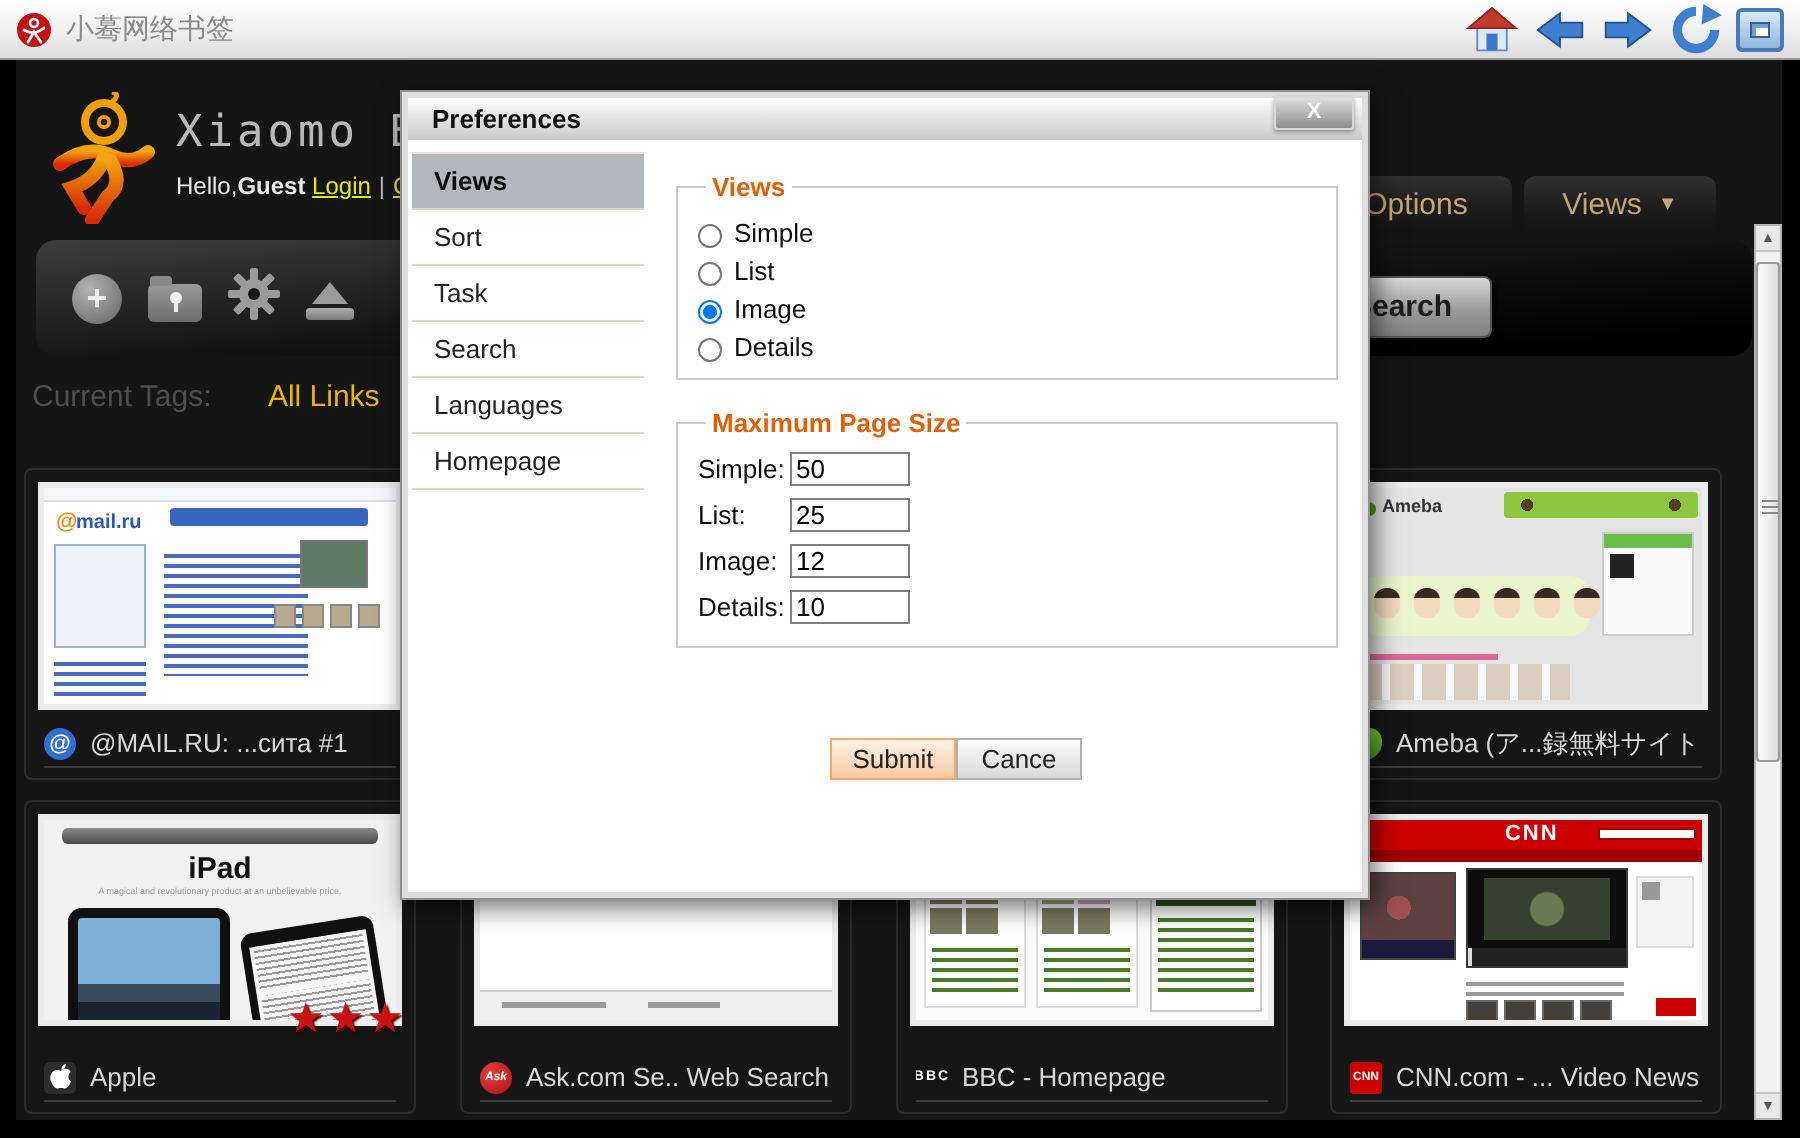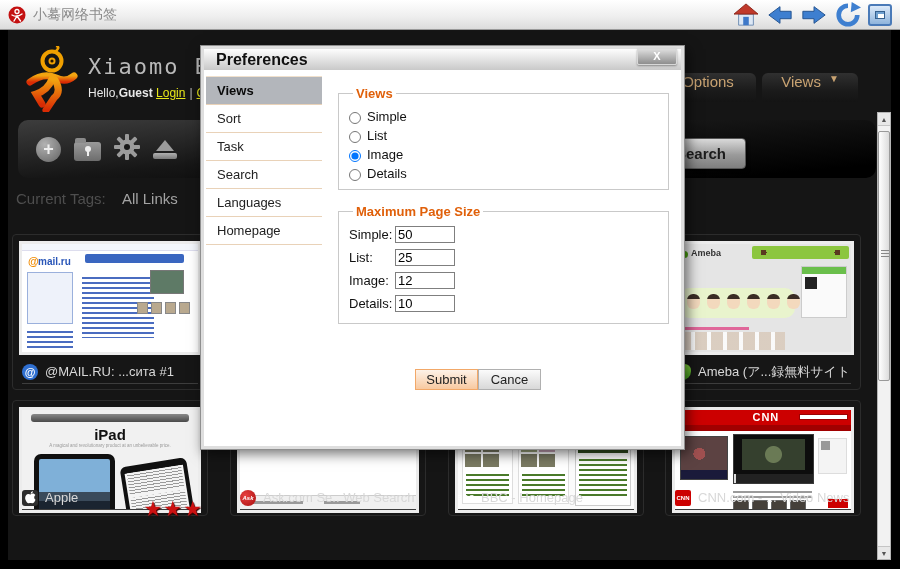--- a/index.html
+++ b/index.html
@@ -23,23 +23,23 @@
   .app { position:absolute; left:8px; top:30px; width:883px; height:530px; background:#151515; overflow:hidden; }
 
   .logo-svg { position:absolute; left:14px; top:16px; }
   .logo-text { position:absolute; left:80px; top:24px; font-family:"DejaVu Sans Mono","Liberation Mono",monospace;
     font-size:22px; color:#b9b9b9; letter-spacing:2px; }
   .greet { position:absolute; left:80px; top:56px; font-size:12px; color:#e8e8e8; }
   .greet b { font-weight:bold; }
   .ylink { color:#e6e619; text-decoration:underline; cursor:pointer; }
   .gsep { color:#bbb; margin:0 4px; }
 
-  .hdr-btn { position:absolute; top:43px; height:29px; border-radius:6px 6px 0 0;
+  .hdr-btn { position:absolute; top:58px; height:29px; border-radius:6px 6px 0 0;
     background:linear-gradient(#303030,#1b1b1b 60%,#141414); color:#c9a372; font-size:15px;
-    display:flex; align-items:flex-start; justify-content:center; gap:8px; cursor:pointer; }
+    display:flex; align-items:center; justify-content:center; gap:8px; cursor:pointer; }
   .hdr-btn.options { left:652px; width:96px; }
   .hdr-btn.views { left:754px; width:96px; }
   .dd-arrow { font-size:10px; color:#c9a372; }
 
   .toolbar { position:absolute; left:10px; top:90px; width:858px; height:58px; border-radius:10px;
     background:linear-gradient(175deg,#3d3d3d,#161616 45%,#000 90%); }
   .tool-icons { position:absolute; left:18px; top:14px; display:flex; align-items:center; gap:13px; }
   .ic-plus { width:25px; height:25px; border-radius:50%; background:radial-gradient(circle at 35% 30%,#b2b2b2,#636363);
     color:#eee; font-size:18px; font-weight:bold; display:flex; align-items:center; justify-content:center; cursor:pointer; }
   .ic-folder { width:27px; height:19px; margin-top:4px; border-radius:3px; background:linear-gradient(#9a9a9a,#6d6d6d);
@@ -53,26 +53,26 @@
   .ic-eject .tri { width:0; height:0; border-left:9px solid transparent; border-right:9px solid transparent;
     border-bottom:11px solid #9b9b9b; }
   .ic-eject .bar { width:24px; height:6px; border-radius:2px; background:linear-gradient(#b0b0b0,#7a7a7a); }
   .search-btn { position:absolute; left:638px; top:18px; width:90px; height:31px; border-radius:4px;
     border:1px solid #555; background:linear-gradient(#d9d9d9,#9a9a9a 55%,#7f7f7f);
     color:#1c1c1c; font-weight:bold; font-size:15px; display:flex; align-items:center; justify-content:center; cursor:pointer;
     box-shadow:2px 2px 3px rgba(0,0,0,.6); }
 
   .tagsbar { position:absolute; left:8px; top:160px; font-size:15px; }
   .tags-label { color:#4e4e4e; }
-  .tags-value { color:#a3a3a3; margin-left:12px; }
+  .tags-value { color:#eab308; margin-left:24px; }
 
   
   .card { position:absolute; width:196px; background:#161616; border:1px solid #2c2c2c; border-radius:4px; cursor:pointer; }
   .r1 { top:204px; height:156px; }
-  .r2 { top:370px; height:116px; }
+  .r2 { top:370px; height:157px; }
   .c1 { left:4px; } .c2 { left:222px; } .c3 { left:440px; } .c4 { left:657px; }
   .thumb { position:absolute; left:6px; top:6px; right:6px; height:114px; background:#fff;
     border:3px solid #ececec; overflow:hidden; }
   .r2 .thumb { height:106px; }
   .cap { position:absolute; left:9px; right:9px; bottom:5px; height:24px; display:flex; align-items:center;
     gap:7px; border-bottom:1px solid #3d3d3d; color:#d8d8d8; font-size:13px; white-space:nowrap; overflow:hidden; }
   .fav { width:16px; height:16px; flex:0 0 auto; display:flex; align-items:center; justify-content:center;
     font-weight:bold; color:#fff; }
   .fav.mailru { border-radius:50%; background:#2f6fd0; font-size:11px; }
   .fav.ameba { border-radius:50% 40% 55% 45%; background:linear-gradient(#7ec83c,#3f9a1e); }
@@ -191,21 +191,21 @@
   .s-thumb { position:absolute; left:0; top:18px; width:12px; height:250px; border:1px solid #9a9a9a; border-radius:2px;
     background:linear-gradient(90deg,#ffffff,#dcdcdc); cursor:grab; }
   .s-grip { position:absolute; left:2px; top:118px; width:8px; height:9px;
     background:repeating-linear-gradient(#888 0 1px, transparent 1px 3px); }
 
   
   .dialog { position:absolute; left:200px; top:45px; width:485px; height:405px; background:#fff;
     border:1px solid #8f8f8f; box-shadow:inset 0 0 0 3px #dedede, 3px 4px 12px rgba(0,0,0,.55); z-index:10; }
   .dlg-hdr { position:absolute; left:3px; top:3px; right:3px; height:21px;
     background:linear-gradient(#fdfdfd,#c9c9c9); display:flex; align-items:center; padding-left:12px; }
-  .dlg-title { font-weight:bold; font-size:16px; color:#101010; }
+  .dlg-title { font-weight:bold; font-size:13px; color:#101010; }
   .dlg-close { position:absolute; right:7px; top:2px; width:40px; height:17px; border:1px solid #d8d8d8; border-radius:2px;
     background:linear-gradient(#dedede,#8e8e8e); color:#fff; font-weight:bold; font-size:11px; line-height:15px;
     text-align:center; cursor:pointer; box-shadow:0 1px 2px rgba(0,0,0,.35); text-transform:uppercase; }
   .dlg-side { position:absolute; left:5px; top:30px; width:116px; }
   .side-item { padding:6px 4px 6px 11px; font-size:13px; color:#222; border-bottom:1px solid #e9d2b8; cursor:pointer; }
   .side-item:first-child { border-top:1px solid #f0e0cc; }
   .side-item.sel { background:#b3b6bb; font-weight:bold; color:#0a0a0a; }
   .dlg-content { position:absolute; left:137px; top:40px; width:331px; }
   fieldset { border:1px solid #c9c9c9; padding:4px 10px 8px; }
   legend { color:#e0600a; font-weight:bold; font-size:13px; padding:0 3px; margin-left:4px; }

